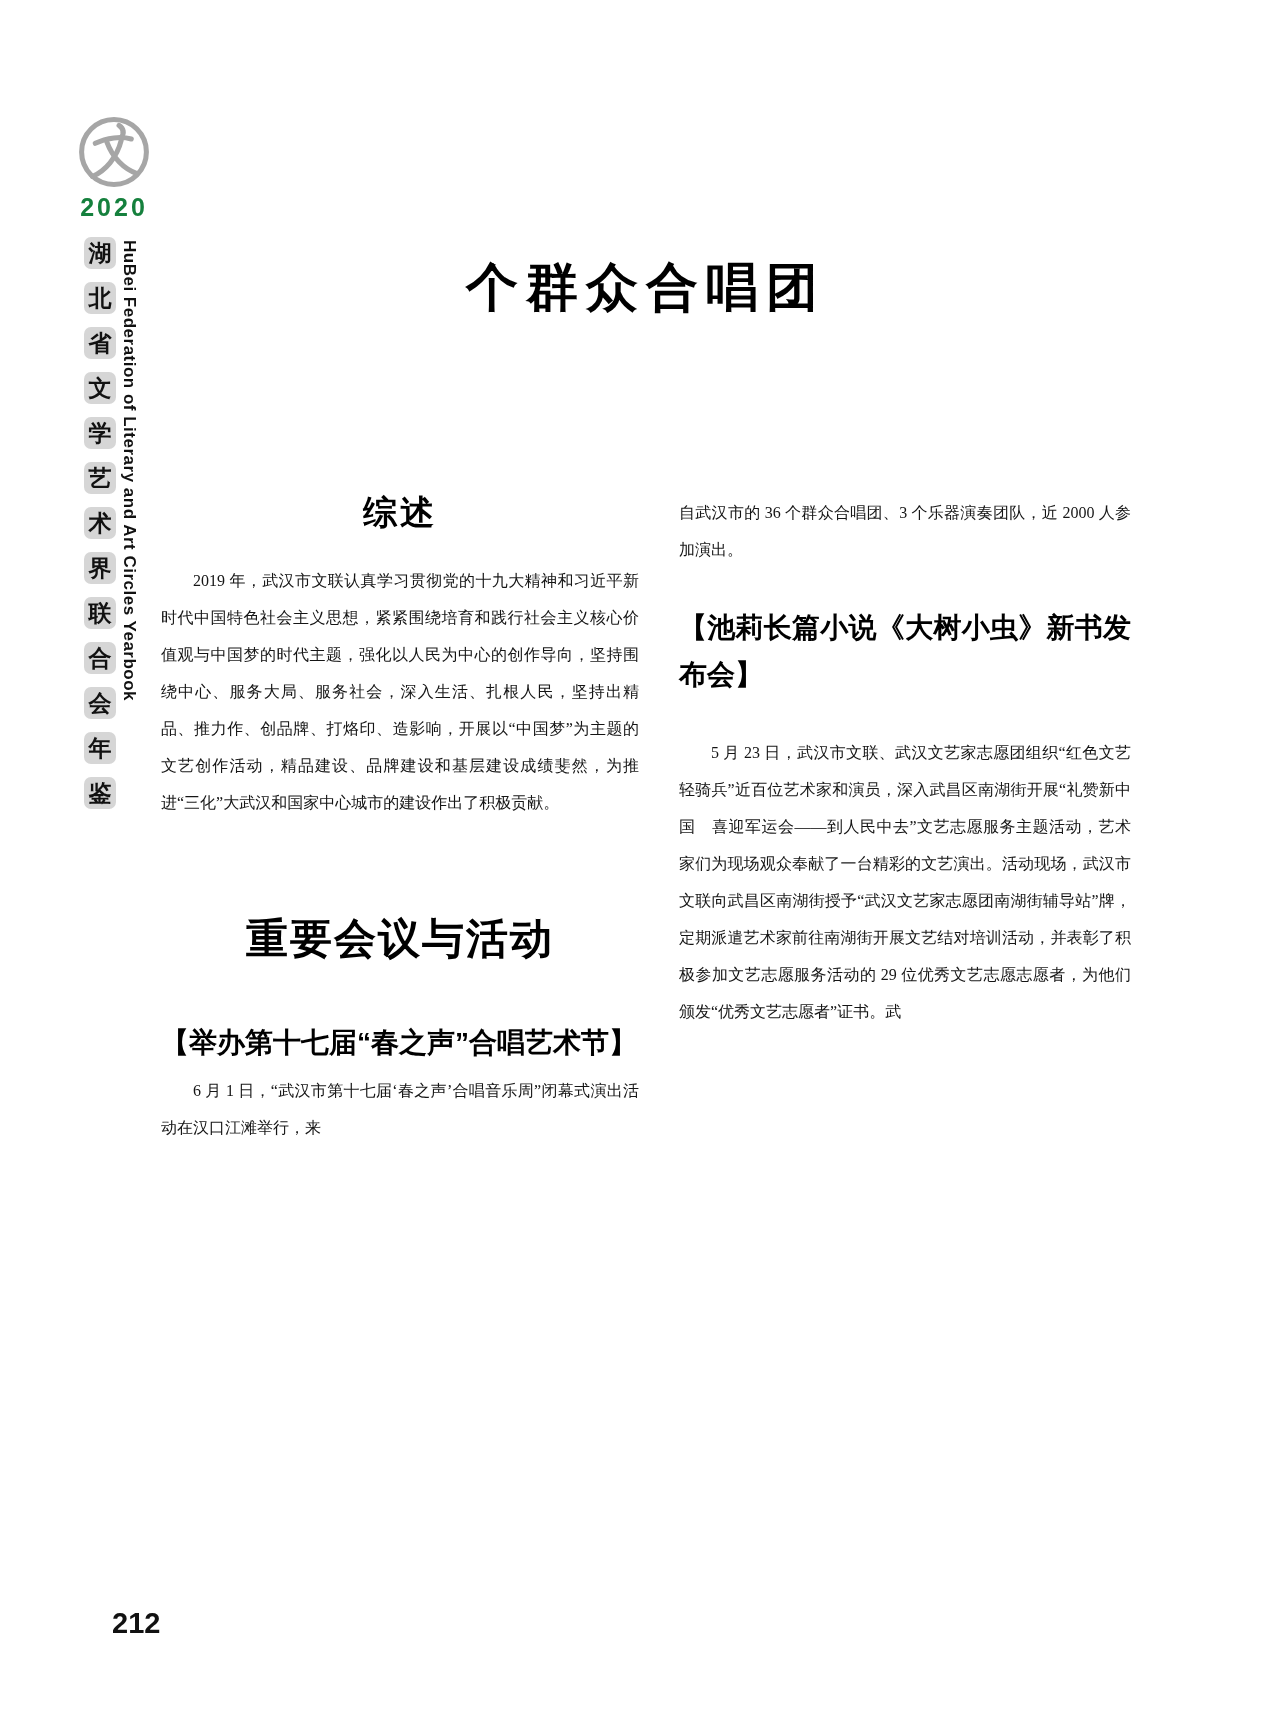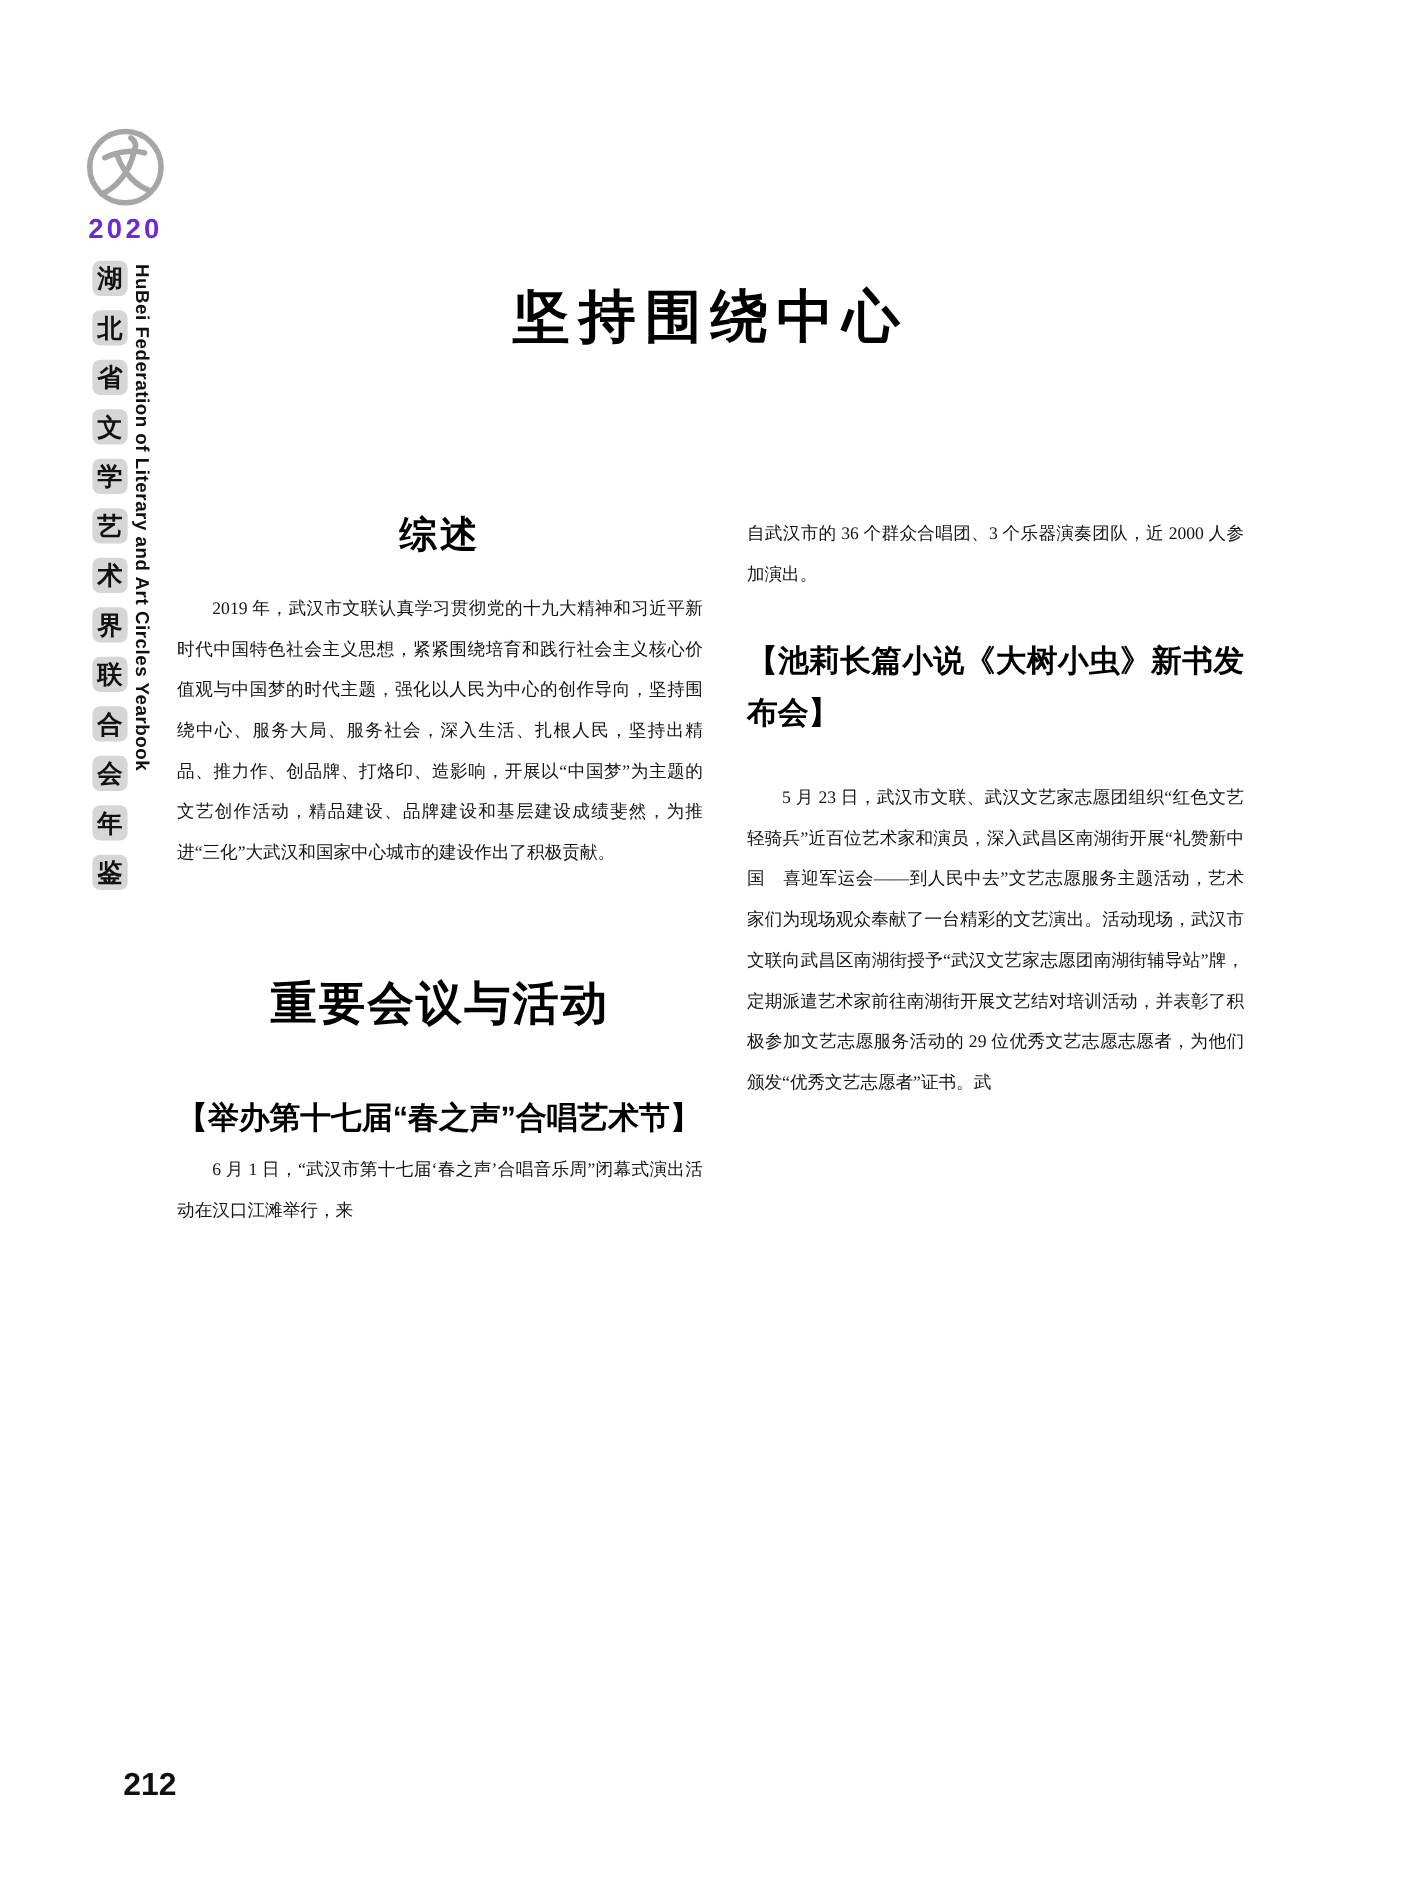--- a/index.html
+++ b/index.html
@@ -3,42 +3,42 @@
 <meta charset="utf-8">
 <style>
   html,body{margin:0;padding:0;}
   body{
     width:1276px;height:1719px;background:#ffffff;position:relative;
     font-family:"Liberation Serif", serif;color:#151515;overflow:hidden;
   }
   
   .logo-wrap{position:absolute;left:77px;top:116px;width:74px;text-align:center;}
   .logo-year{font-family:"Liberation Sans", sans-serif;font-weight:bold;
-    font-size:25px;letter-spacing:3px;color:#6d28d9;margin-top:1px;}
+    font-size:25px;letter-spacing:3px;color:#15803d;margin-top:1px;}
   
   .sidebar-cn{position:absolute;left:84px;top:237px;}
   .sidebar-cn .char{
     width:32px;height:32px;margin-bottom:13px;background:#d6d6d6;border-radius:7px;
     font-family:"Liberation Sans", sans-serif;font-weight:bold;font-size:23px;
     line-height:33px;text-align:center;color:#111;
   }
   .sidebar-en{
     position:absolute;left:119px;top:240px;height:640px;
     writing-mode:vertical-rl;text-orientation:sideways;
     font-family:"Liberation Sans", sans-serif;font-weight:bold;font-size:17px;
     letter-spacing:.5px;color:#111;white-space:nowrap;
   }
   
   .page-title{
     position:absolute;left:161px;top:218px;width:970px;text-align:center;
     font-family:"Liberation Serif", serif;font-weight:bold;font-size:52px;
     letter-spacing:8px;color:#000;
   }
   
-  .columns{position:absolute;left:161px;top:463px;width:970px;display:flex;gap:40px;}
+  .columns{position:absolute;left:161px;top:490px;width:970px;display:flex;gap:40px;}
   .col-left{width:478px;flex:none;}
   .col-right{width:452px;flex:none;padding-top:4px;}
   .body-p{
     margin:0;font-size:16px;line-height:37px;text-align:justify;
     text-indent:2em;color:#151515;
   }
   .body-p.no-indent{text-indent:0;}
   .h-overview{
     margin:0 0 26px 0;text-align:center;font-family:"Liberation Sans", sans-serif;
     font-weight:bold;font-size:34px;letter-spacing:3px;color:#000;
@@ -86,21 +86,21 @@
   <div class="char">界</div>
   <div class="char">联</div>
   <div class="char">合</div>
   <div class="char">会</div>
   <div class="char">年</div>
   <div class="char">鉴</div>
 </div>
 
 <div class="sidebar-en">HuBei Federation of Literary and Art Circles Yearbook</div>
 
-<h1 class="page-title">坚持围绕中心</h1>
+<h1 class="page-title">个群众合唱团</h1>
 
 <div class="columns">
 
   <div class="col-left">
     <h2 class="h-overview">综述</h2>
     <p class="body-p">2019 年，武汉市文联认真学习贯彻党的十九大精神和习近平新时代中国特色社会主义思想，紧紧围绕培育和践行社会主义核心价值观与中国梦的时代主题，强化以人民为中心的创作导向，坚持围绕中心、服务大局、服务社会，深入生活、扎根人民，坚持出精品、推力作、创品牌、打烙印、造影响，开展以“中国梦”为主题的文艺创作活动，精品建设、品牌建设和基层建设成绩斐然，为推进“三化”大武汉和国家中心城市的建设作出了积极贡献。</p>
 
     <h2 class="h-events">重要会议与活动</h2>
     <h3 class="h-entry">【举办第十七届“春之声”合唱艺术节】</h3>
     <p class="body-p">6 月 1 日，“武汉市第十七届‘春之声’合唱音乐周”闭幕式演出活动在汉口江滩举行，来</p>

